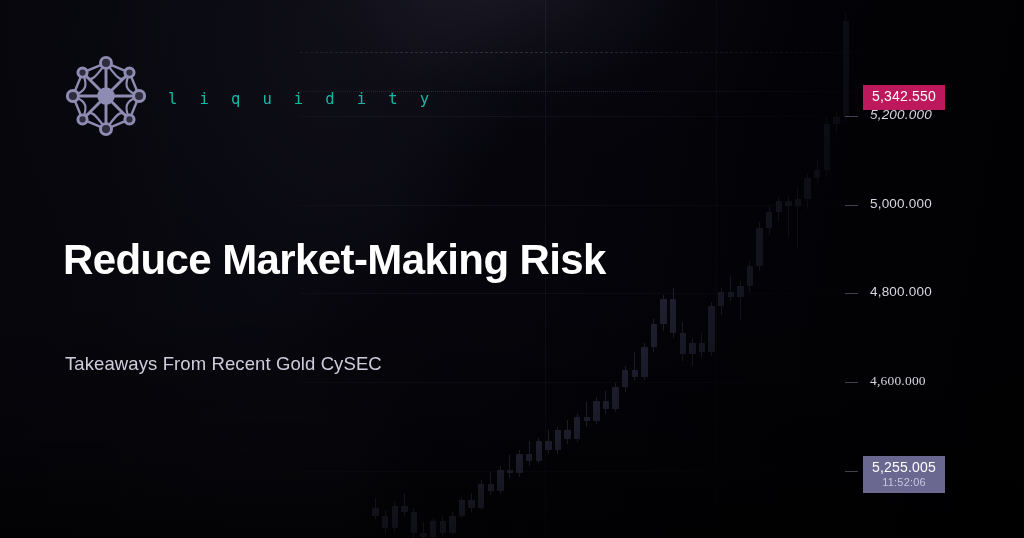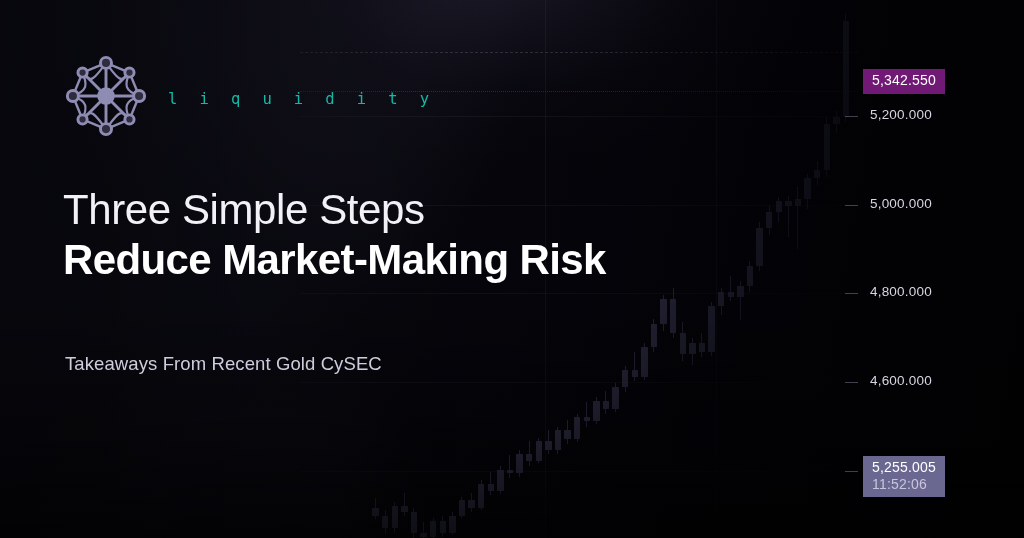--- a/index.html
+++ b/index.html
@@ -136,34 +136,35 @@
     white-space:nowrap;
     line-height:1.25;
   }
   .price-tag.last {
     top:58px;
     background:#0a0a12;
     border:1px solid #5b5b93;
     color:#ffffff;
   }
   .price-tag.bid {
-    top:69px;
-    background:#701a75;
+    top:85px;
+    background:#be185d;
     color:#ffffff;
   }
   .price-tag.cursor {
     top:456px;
     background:#6a6790;
     color:#ffffff;
   }
   .price-tag.cursor .time {
     display:block;
     color:#c8c6dd;
-    font-size:14px;
+    font-size:11px;
     margin-top:-1px;
+    text-align:center;
   }
 
   
   .logo-block {
     position:absolute;
     left:60px; top:48px;
     display:flex;
     align-items:center;
     gap:14px;
   }
@@ -451,27 +452,27 @@
         <div class="dotted-line" style="top: 91px;"></div>
       </div>
   </div>
 
   <div class="candle-fade"></div>
   <div class="bg-vignette-right"></div>
   <div class="bg-vignette-bottom"></div>
 
   <div id="axis-layer">
       <div class="axis-tick" style="top: 116px;"></div>
-      <div class="axis-label" style="top: 107px;">5,200.000</div>
+      <div class="axis-label" style="top: 107px; font-style: italic;">5,200.000</div>
       <div class="axis-tick" style="top: 205px;"></div>
       <div class="axis-label" style="top: 196px;">5,000.000</div>
       <div class="axis-tick" style="top: 293px;"></div>
       <div class="axis-label" style="top: 284px; text-align: right;">4,800.000</div>
       <div class="axis-tick" style="top: 382px;"></div>
-      <div class="axis-label" style="top: 373px;">4,600.000</div>
+      <div class="axis-label" style="top: 373px; font-family: Liberation Serif, serif;">4,600.000</div>
       <div class="axis-tick" style="top: 471px;"></div>
       <div class="axis-label" style="top: 462px;">4,400.000</div>
     </div>
 
   <div class="price-tag bid">5,342.550</div>
   <div class="price-tag cursor">
     <span>5,255.005</span>
     <span class="time">11:52:06</span>
   </div>
 
@@ -520,20 +521,20 @@
           <circle cx="24.5" cy="24.5" r="5"></circle>
         </g>
       </g>
     </svg>
     <div class="logo-text">
       <div class="logo-sub">l i q u i d i t y</div>
     </div>
   </div>
 
   <div class="headline">
-    <span>Three Simple Steps</span><br>
+    <br>
     <span class="bold">Reduce Market-Making Risk</span>
   </div>
 
   <div class="subtitle">Takeaways From Recent Gold CySEC</div>
 
 
 </div>
 
 </body></html>

